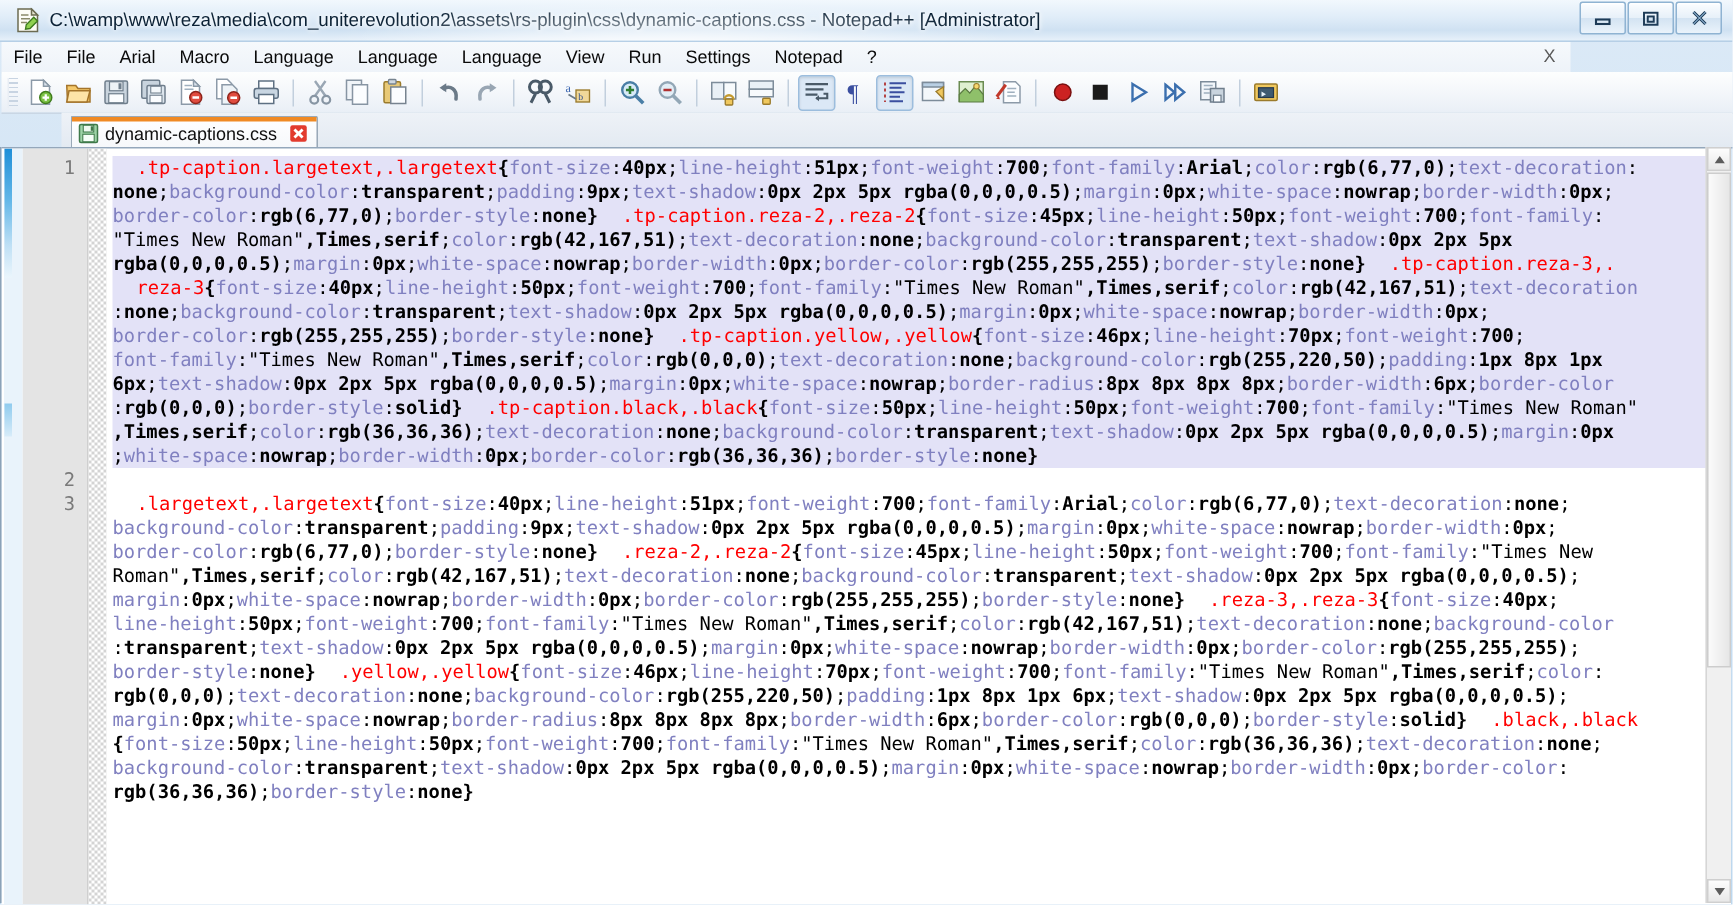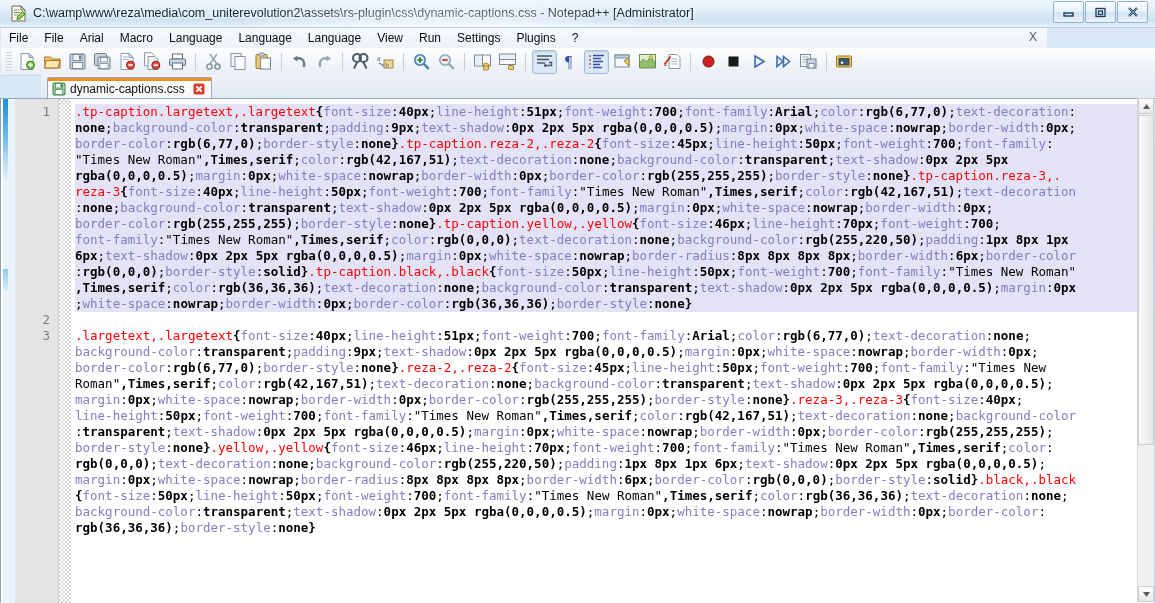--- a/index.html
+++ b/index.html
@@ -138,21 +138,21 @@
     font-size:12.5px;
     line-height:16px;
     white-space:pre;
     color:#000;
     letter-spacing:0px;
   }
   .code .row{height:16px;}
   .code .sel{background:#e3e2f7;}
 
   
-  .t-sel{color:#ff0000;}          
+  .t-sel{color:#ff0000;margin-left:16px;}          
   .t-prop{color:#8080c0;}         
   .t-val{color:#000000;font-weight:bold;}  
   .t-punc{color:#000000;}
   .t-brace{color:#000000;font-weight:bold;}
   .t-str{color:#000000;}
 
   
   .vscroll{
     position:absolute;right:1px;top:98px;width:16px;height:504px;
     background:#f0f0f0;border-left:1px solid #d6d6d6;
@@ -212,21 +212,21 @@
     <div class="menu-item">File</div>
     <div class="menu-item">File</div>
     <div class="menu-item">Arial</div>
     <div class="menu-item">Macro</div>
     <div class="menu-item">Language</div>
     <div class="menu-item">Language</div>
     <div class="menu-item">Language</div>
     <div class="menu-item">View</div>
     <div class="menu-item">Run</div>
     <div class="menu-item">Settings</div>
-    <div class="menu-item">Plugins</div>
+    <div class="menu-item">Notepad</div>
     <div class="menu-item">?</div>
     <div class="menu-x">X</div>
   </div>
 
   <div class="toolbar">
     <div class="grip"></div>
 
     <div class="tb">
       <svg width="19" height="19" viewBox="0 0 19 19">
         <path d="M3 1.5h8l4 4v12H3z" fill="#fff" stroke="#8c9aa8" stroke-width="1"></path>

